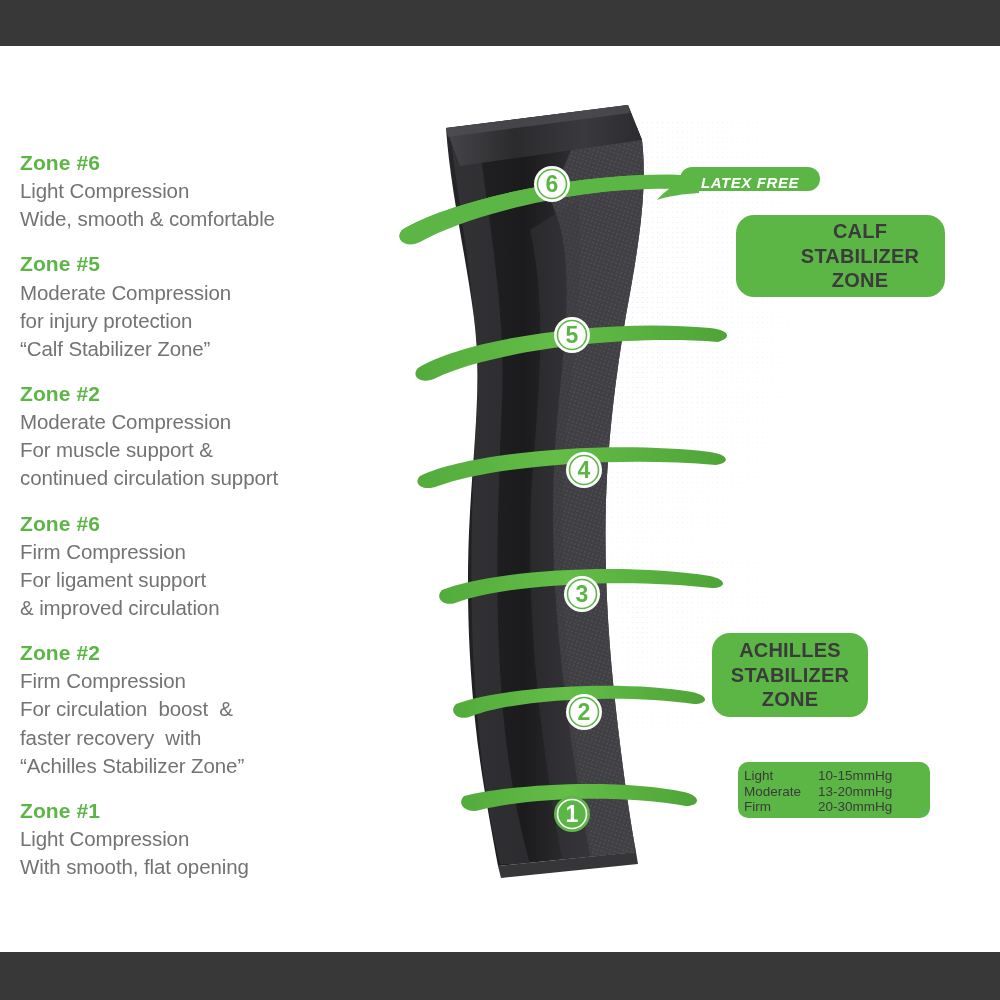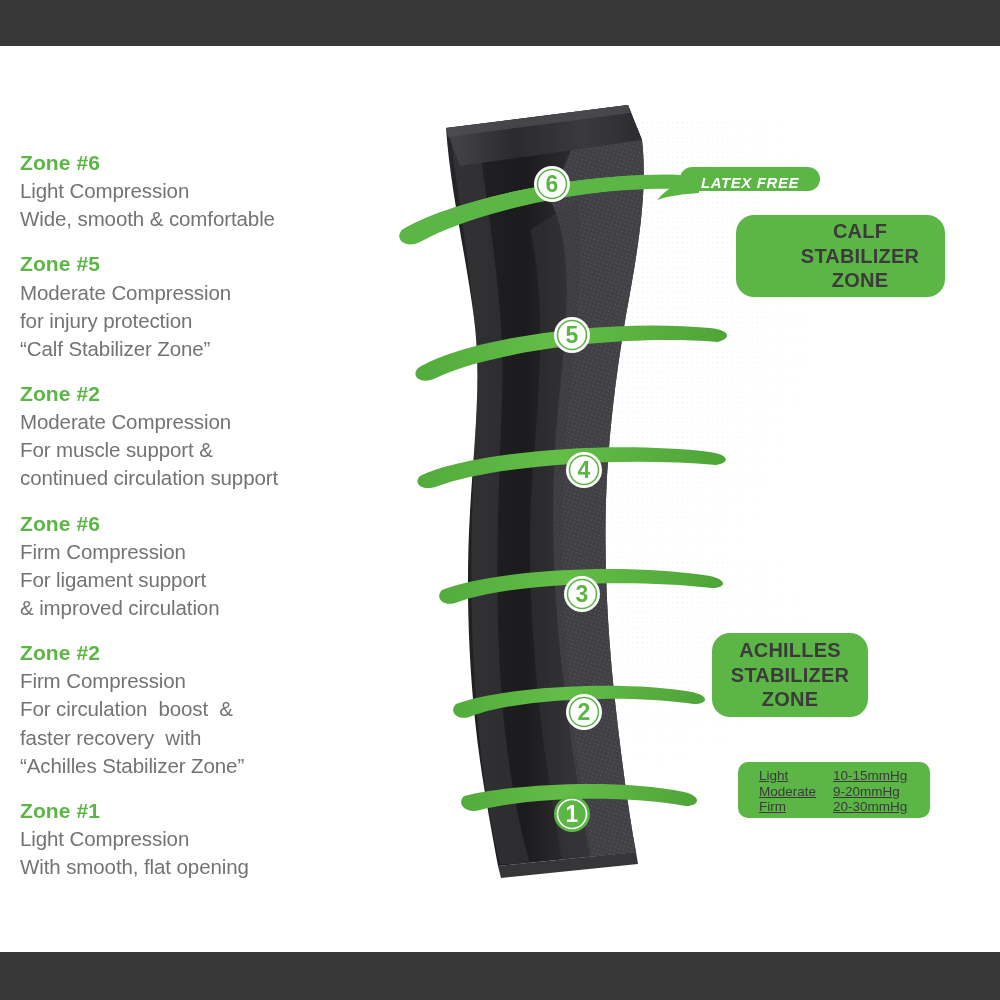--- a/index.html
+++ b/index.html
@@ -77,22 +77,21 @@
   .badge-achilles{left:712px;top:633px;width:156px;height:84px;font-size:20px;}
 
   
   .legend{
     position:absolute;left:738px;top:762px;width:192px;height:56px;
     background:#5cb646;border-radius:10px;
     padding:6px 0 0 0;box-sizing:border-box;
   }
   .legend-row{
     display:flex;color:#3b3b3b;font-size:13.5px;line-height:15.5px;
-    padding-left:21px;
-    text-decoration:underline;
+    padding-left:6px;
   }
   .legend-row .lbl{width:74px;}
   .legend-row .val{}
 </style>
 </head>
 <body>
 
 <div class="stage">
 
   <div class="bar bar-top"></div>
@@ -302,21 +301,21 @@
     </div>
   </div>
 
   <div class="legend">
     <div class="legend-row">
       <span class="lbl">Light</span>
       <span class="val">10-15mmHg</span>
     </div>
     <div class="legend-row">
       <span class="lbl">Moderate</span>
-      <span class="val">9-20mmHg</span>
+      <span class="val">13-20mmHg</span>
     </div>
     <div class="legend-row">
       <span class="lbl">Firm</span>
       <span class="val">20-30mmHg</span>
     </div>
   </div>
 
 </div>
 
 </body></html>

